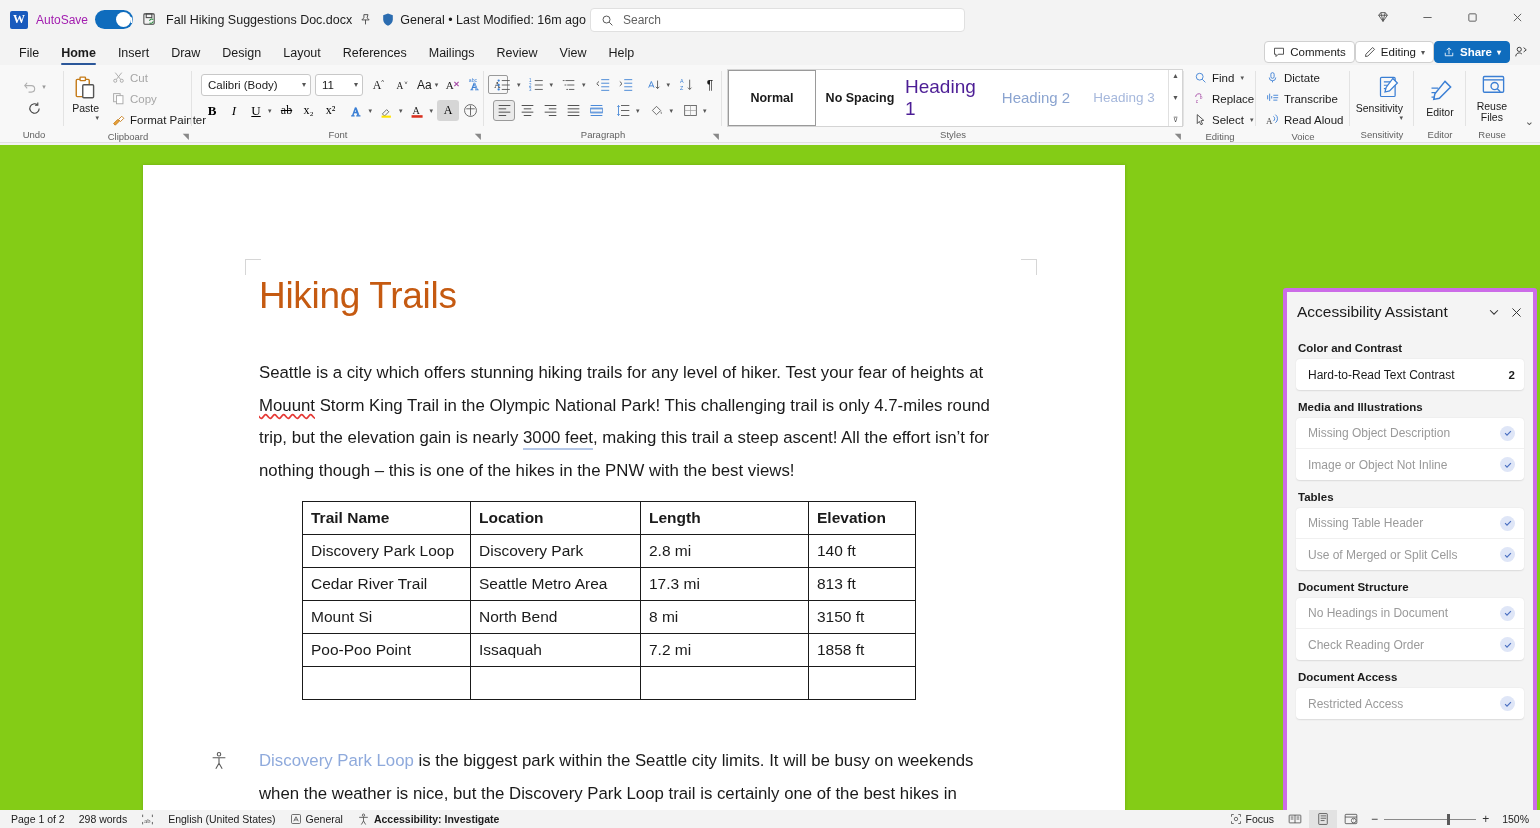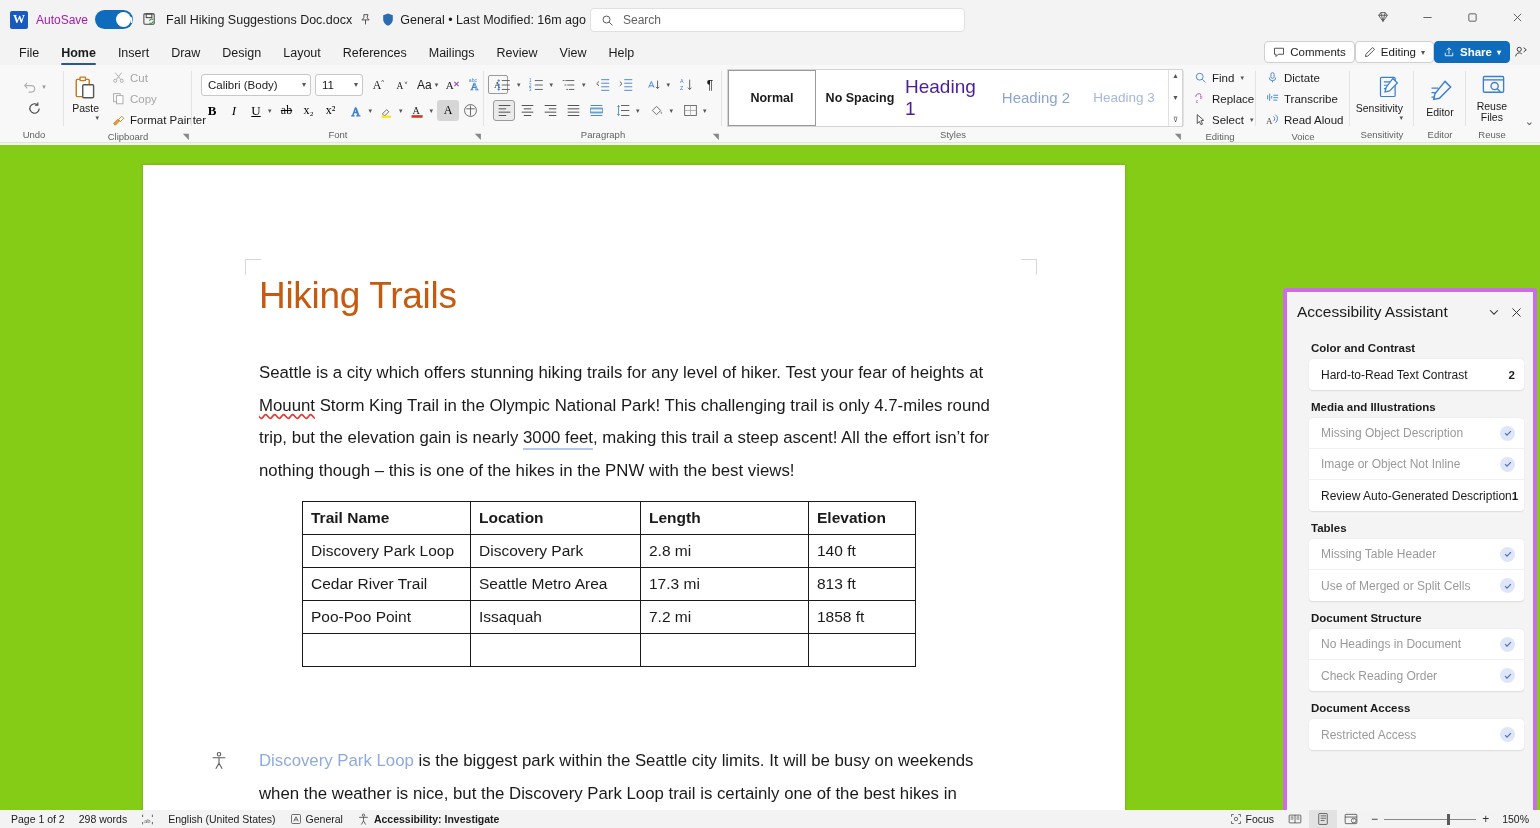--- a/index.html
+++ b/index.html
@@ -172,21 +172,21 @@
 
   
   .a11ypanel {
     position: absolute; right: 3px; top: 143px; width: 254px; height: 676px;
     background: #f4f4f4; border: 4px solid #cc6ce8; border-radius: 3px;
     overflow: hidden;
   }
   .ap-head { display: flex; align-items: center; padding: 9px 6px 4px 10px; }
   .ap-title { font-size: 15.5px; color: #1b1b1b; flex: 1; white-space: nowrap; }
   .ap-hbtn { width: 22px; height: 22px; display: flex; align-items: center; justify-content: center; color: #333; }
-  .ap-body { padding: 4px 9px 0 9px; margin-left: 13px; }
+  .ap-body { padding: 4px 9px 0 9px; }
   .ap-sec { font-size: 11.5px; font-weight: bold; color: #1b1b1b; margin: 11px 0 5px 2px; }
   .ap-card { background: #fff; border-radius: 4px; overflow: hidden; box-shadow: 0 0.5px 1.5px rgba(0,0,0,0.10); }
   .ap-row {
     height: 31px; display: flex; align-items: center; padding: 0 9px 0 12px;
     border-bottom: 1px solid #f0f0f0; font-size: 12px;
   }
   .ap-row:last-child { border-bottom: none; }
   .ap-row .rlbl { flex: 1; color: #1b1b1b; white-space: nowrap; }
   .ap-row.done .rlbl { color: #9a9a9a; }
   .ap-count { font-size: 11.5px; color: #1b1b1b; font-weight: bold; }
@@ -747,20 +747,26 @@
           <td>2.8 mi</td>
           <td>140 ft</td>
         </tr>
         <tr>
           <td>Cedar River Trail</td>
           <td>Seattle Metro Area</td>
           <td>17.3 mi</td>
           <td>813 ft</td>
         </tr>
         <tr>
+          <td>Mount Si</td>
+          <td>North Bend</td>
+          <td>8 mi</td>
+          <td>3150 ft</td>
+        </tr>
+        <tr>
           <td>Poo-Poo Point</td>
           <td>Issaquah</td>
           <td>7.2 mi</td>
           <td>1858 ft</td>
         </tr>
         <tr>
           <td></td>
           <td></td>
           <td></td>
           <td></td>
@@ -815,24 +821,20 @@
                 </svg>
             </span>
           </div>
           <div class="ap-row done">
             <span class="rlbl">Image or Object Not Inline</span>
             <span class="ap-check">
               <svg width="10" height="10" viewBox="0 0 12 12" fill="none" stroke="#4a6fc0" stroke-width="1.4">
                   <path d="M2.5 6.2l2.3 2.3L9.5 3.8"></path>
                 </svg>
             </span>
-          </div>
-          <div class="ap-row">
-            <span class="rlbl">Review Auto-Generated Description</span>
-            <span class="ap-count">1</span>
           </div>
         </div>
 
         <div class="ap-sec">Tables</div>
         <div class="ap-card">
           <div class="ap-row done">
             <span class="rlbl">Missing Table Header</span>
             <span class="ap-check">
               <svg width="10" height="10" viewBox="0 0 12 12" fill="none" stroke="#4a6fc0" stroke-width="1.4">
                   <path d="M2.5 6.2l2.3 2.3L9.5 3.8"></path>

